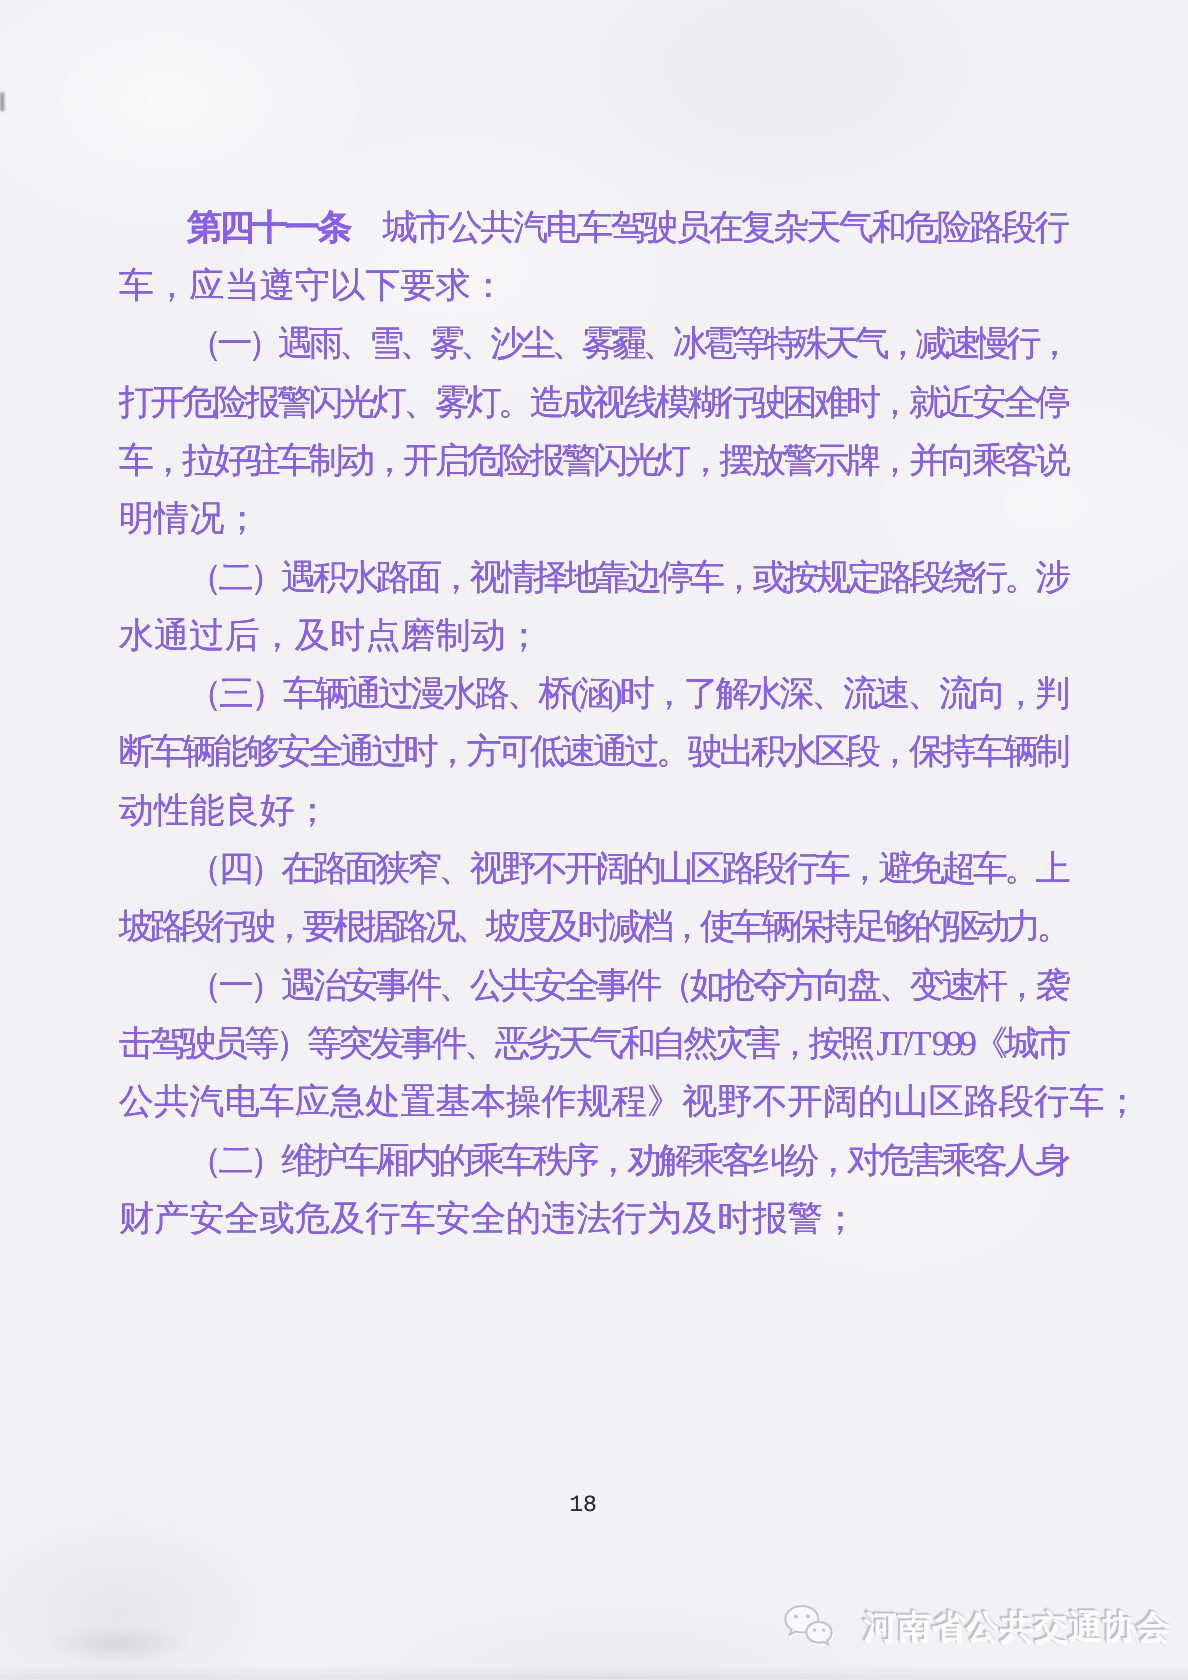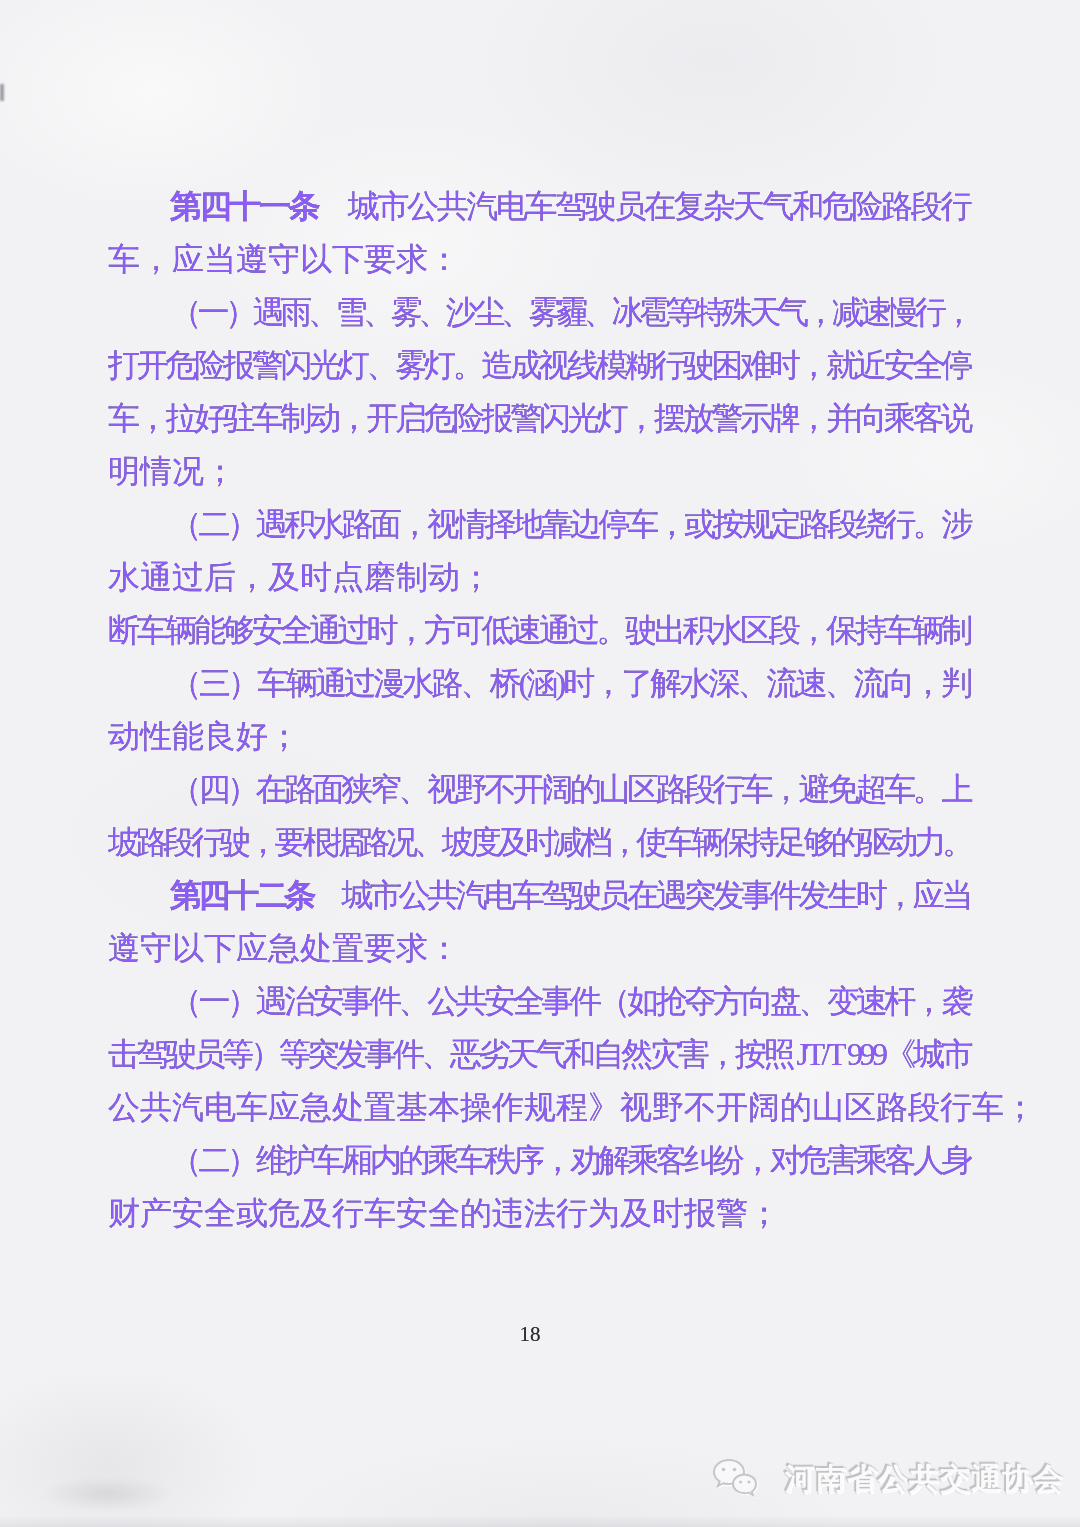--- a/index.html
+++ b/index.html
@@ -30,23 +30,24 @@
   }
   .doc-body {
     position:absolute; left:108px; top:180px; width:862px;
     font-size:32px; line-height:53px; color:#8b5cf6;
     text-shadow:0 0 .6px rgba(40,40,45,.75);
   }
   .line { white-space:nowrap; height:53px; }
   .line.indent { padding-left:62px; }
   .lt b { font-weight:700; }
   .page-number {
-    position:absolute; top:1322px; left:0; width:1060px;
+    position:absolute; top:1358px; left:0; width:1060px;
     text-align:center; font-size:21px; color:#2e2e32;
     text-shadow:0 0 .5px rgba(40,40,45,.7);
+    font-family:Liberation Mono, monospace;
   }
   .watermark {
     position:absolute; right:16px; bottom:26px;
     display:flex; align-items:center; gap:26px;
   }
   .watermark-text {
     font-family:"Liberation Sans","DejaVu Sans",sans-serif;
     font-weight:bold; font-size:30px; letter-spacing:1px;
     color:#fafafb;
     text-shadow:
@@ -84,31 +85,27 @@
         <div class="line indent fit"><span class="lt" style="letter-spacing: -4.41379px;">（一）遇雨、雪、雾、沙尘、雾霾、冰雹等特殊天气，减速慢行，</span></div>
         <div class="line fit"><span class="lt" style="letter-spacing: -3.26667px;">打开危险报警闪光灯、雾灯。造成视线模糊行驶困难时，就近安全停</span></div>
         <div class="line fit"><span class="lt" style="letter-spacing: -3.26667px;">车，拉好驻车制动，开启危险报警闪光灯，摆放警示牌，并向乘客说</span></div>
         <div class="line"><span class="lt">明情况；</span></div>
       </div>
       <div>
         <div class="line indent fit"><span class="lt" style="letter-spacing: -3.42857px;">（二）遇积水路面，视情择地靠边停车，或按规定路段绕行。涉</span></div>
         <div class="line"><span class="lt">水通过后，及时点磨制动；</span></div>
       </div>
       <div>
+        <div class="line indent fit"><span class="lt" style="letter-spacing: -2.94181px;">（三）车辆通过漫水路、桥(涵)时，了解水深、流速、流向，判</span></div>
         <div class="line fit"><span class="lt" style="letter-spacing: -3.26667px;">断车辆能够安全通过时，方可低速通过。驶出积水区段，保持车辆制</span></div>
-        <div class="line indent fit"><span class="lt" style="letter-spacing: -2.94181px;">（三）车辆通过漫水路、桥(涵)时，了解水深、流速、流向，判</span></div>
         <div class="line"><span class="lt">动性能良好；</span></div>
       </div>
       <div>
         <div class="line indent fit"><span class="lt" style="letter-spacing: -3.42857px; text-align: center;">（四）在路面狭窄、视野不开阔的山区路段行车，避免超车。上</span></div>
         <div class="line fit"><span class="lt" style="letter-spacing: -4.19355px;">坡路段行驶，要根据路况、坡度及时减档，使车辆保持足够的驱动力。</span></div>
-      </div>
-      <div>
-        <div class="line indent fit"><span class="lt" style="letter-spacing: -3.42857px;"><b>第四十二条</b>　城市公共汽电车驾驶员在遇突发事件发生时，应当</span></div>
-        <div class="line"><span class="lt">遵守以下应急处置要求：</span></div>
       </div>
       <div>
         <div class="line indent fit"><span class="lt" style="letter-spacing: -3.42857px; margin-top: 28px;">（一）遇治安事件、公共安全事件（如抢夺方向盘、变速杆，袭</span></div>
         <div class="line fit"><span class="lt" style="letter-spacing: -3.49609px; margin-top: 19px;">击驾驶员等）等突发事件、恶劣天气和自然灾害，按照 JT/T 999《城市</span></div>
         <div class="line"><span class="lt">公共汽电车应急处置基本操作规程》视野不开阔的山区路段行车；</span></div>
       </div>
       <div>
         <div class="line indent fit"><span class="lt" style="letter-spacing: -3.42857px;">（二）维护车厢内的乘车秩序，劝解乘客纠纷，对危害乘客人身</span></div>
         <div class="line"><span class="lt">财产安全或危及行车安全的违法行为及时报警；</span></div>
       </div>

